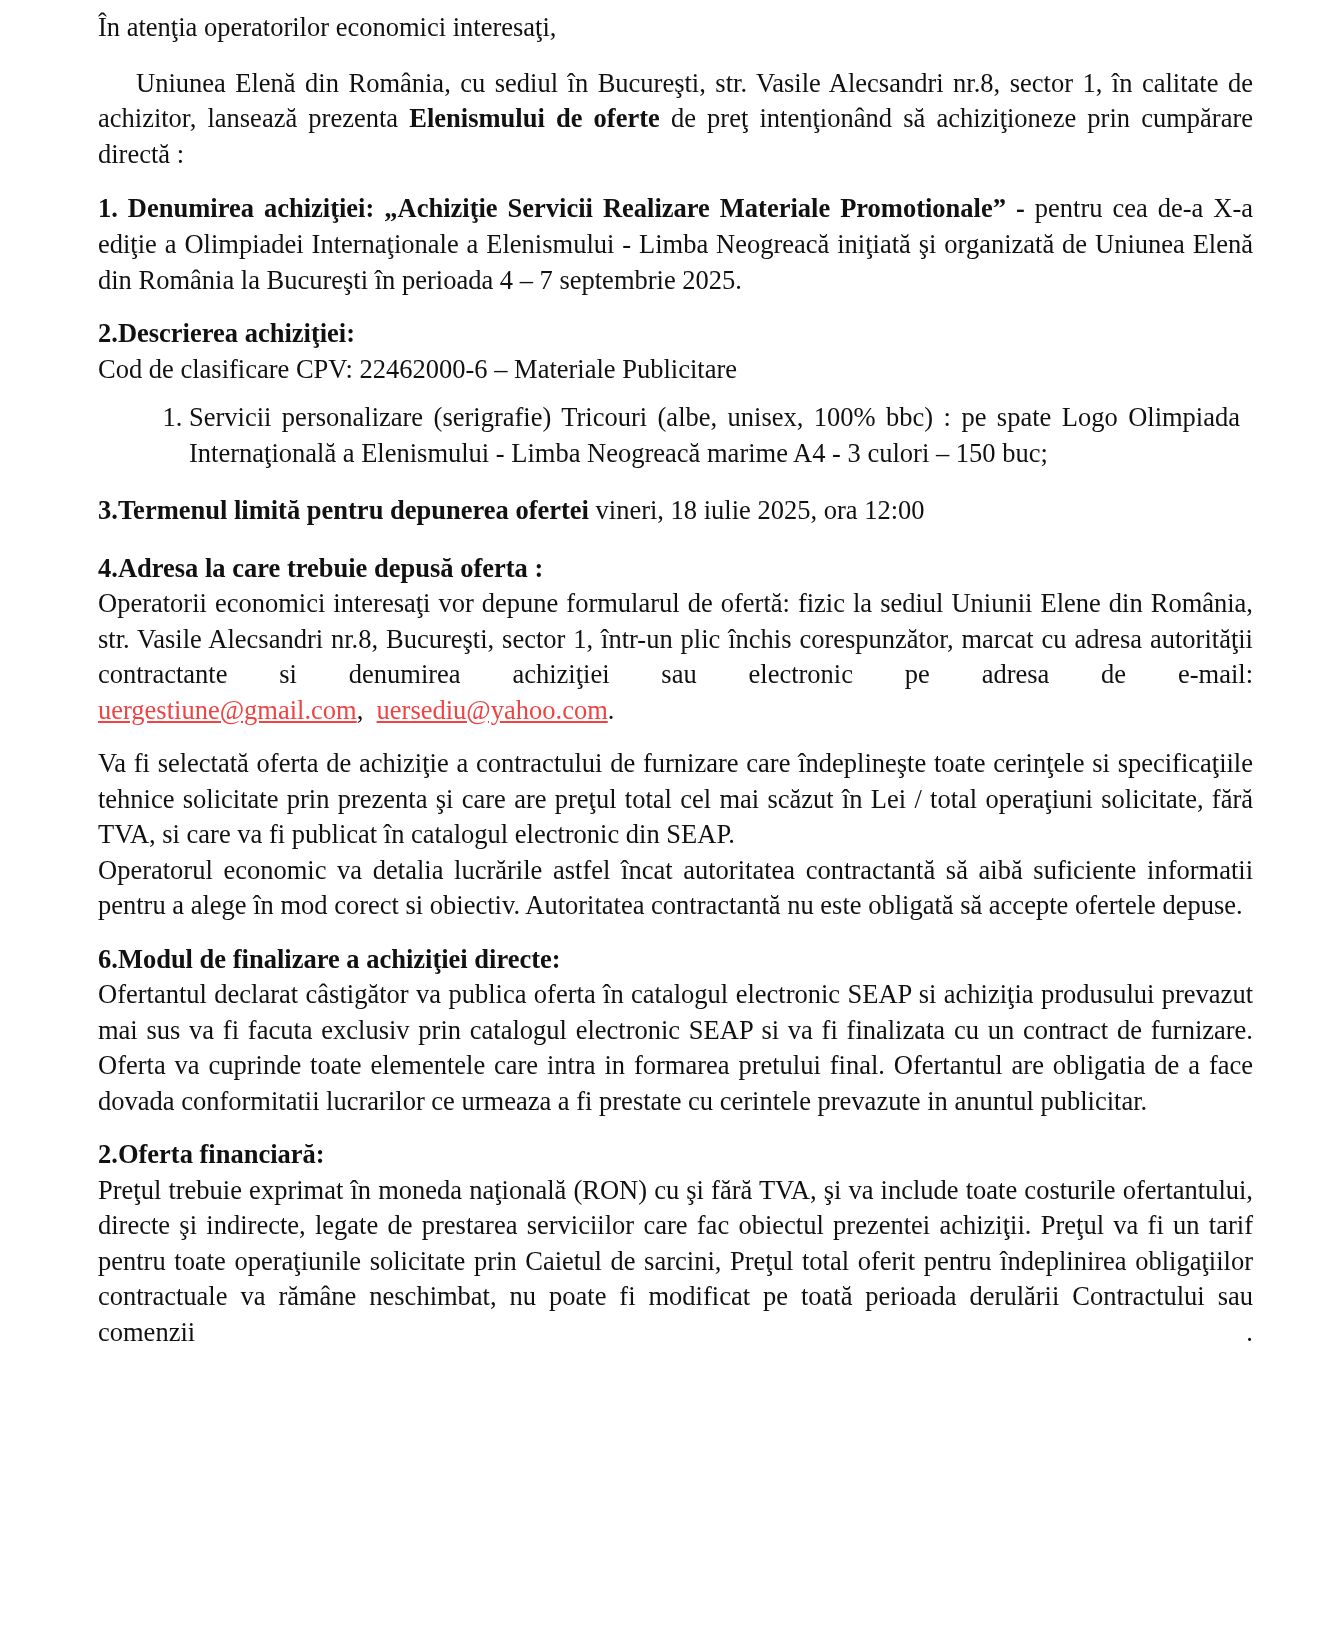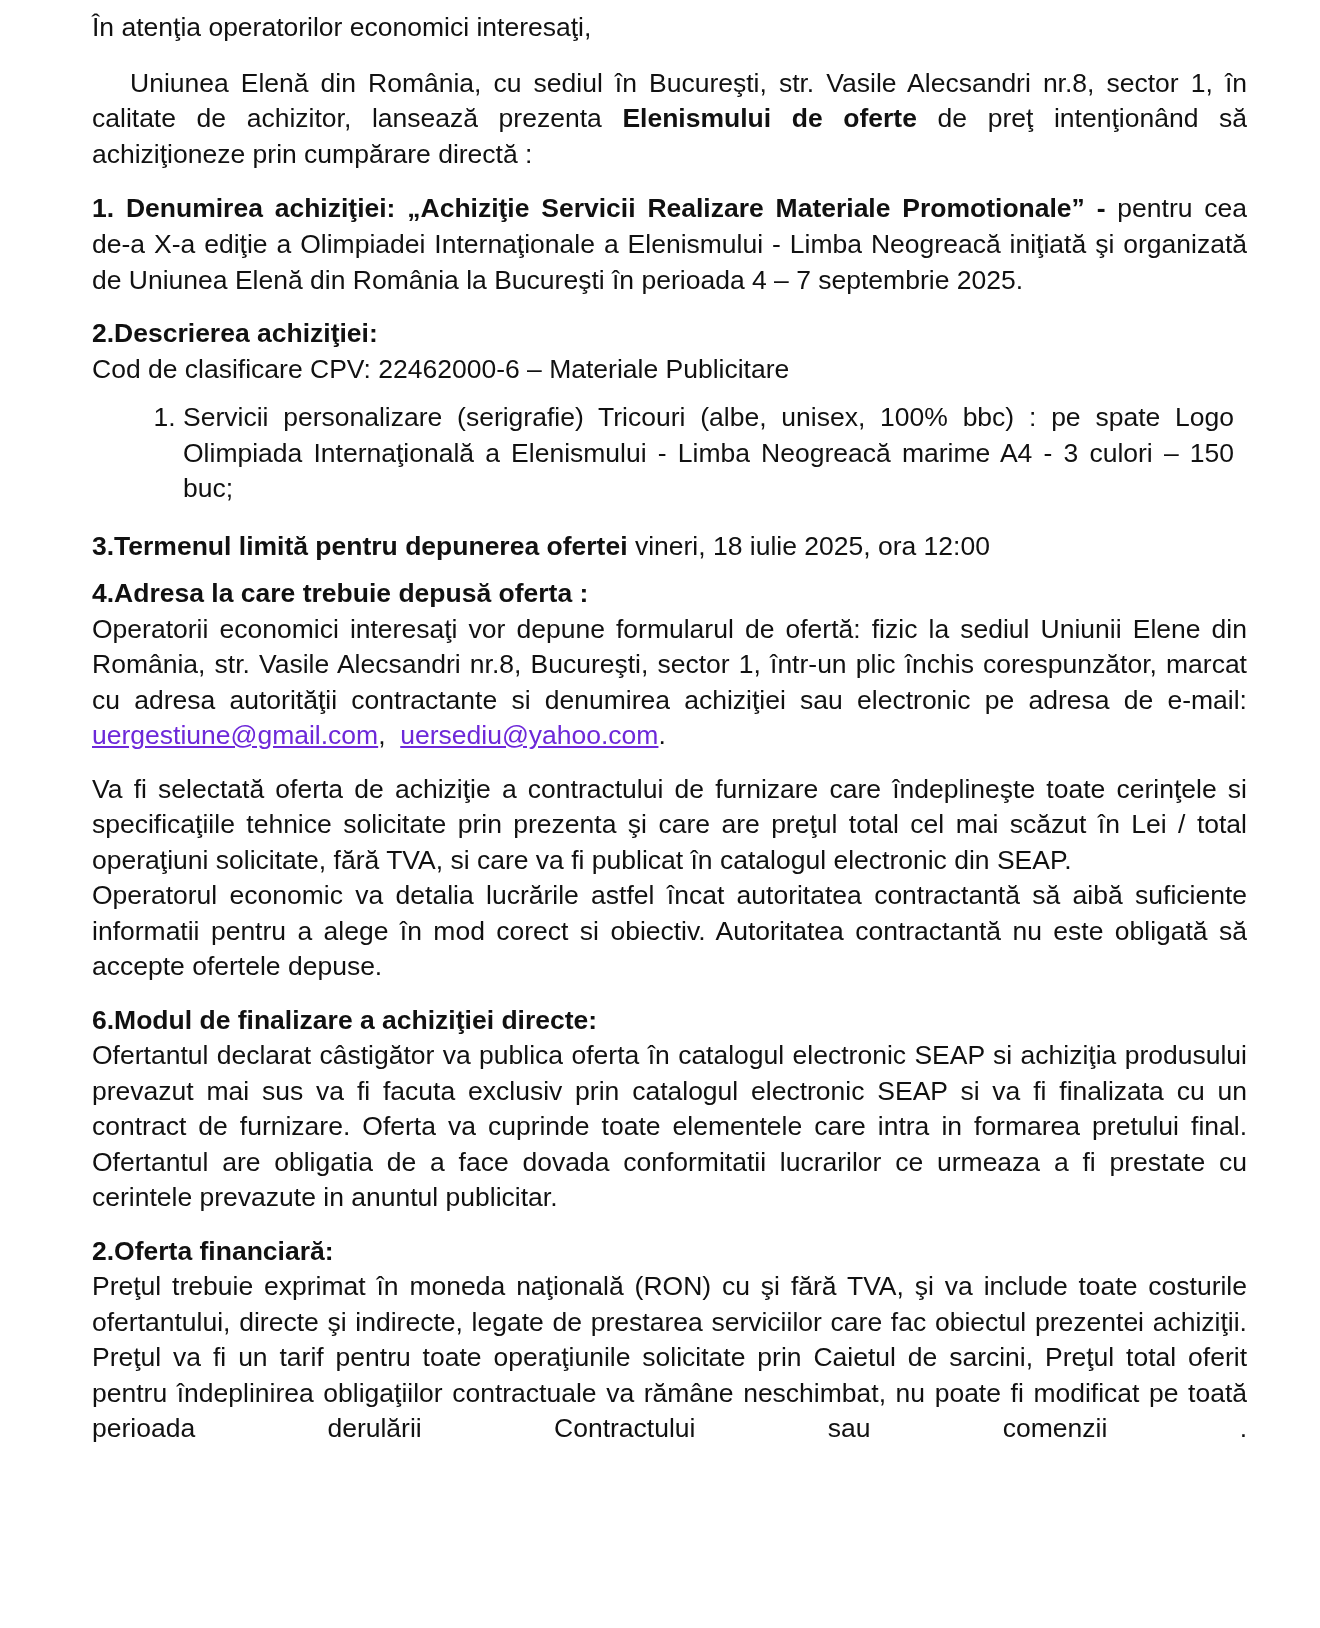--- a/index.html
+++ b/index.html
@@ -1,32 +1,32 @@
 <!DOCTYPE html>
 <html><head>
 <meta charset="utf-8">
 <style>
   html, body { margin: 0; padding: 0; background: #ffffff; }
   body { width: 1320px; height: 1628px; overflow: hidden; position: relative; }
   .page {
-    position: absolute; left: 92px; top: 10px; width: 1155px;
-    font-family: Liberation Sans, sans-serif;
+    position: absolute; left: 98px; top: 10px; width: 1155px;
+    font-family: Liberation Serif, serif;
     font-size: 26.5px; line-height: 35.5px; color: #111111;
   }
   p { margin: 0; }
   .greeting { margin-bottom: 20px; }
   .title { text-align: center; font-size: 36px; line-height: 44px; margin: 8px 0 16px 0; letter-spacing: 0.3px; }
   .justify { text-align: justify; text-align-last: left; }
   .indent { text-indent: 38px; }
   .section { margin-top: 18px; }
   .sec-head { font-weight: bold; }
   b, .bold { font-weight: bold; }
   .list { margin: 13px; padding-left: 78px; }
   .list li { text-align: justify; text-align-last: left; }
-  a.email { color: #6d28d9; text-decoration: underline; }
+  a.email { color: #ef4444; text-decoration: underline; }
   .wide-last { text-align-last: justify; }
 </style>
 </head>
 <body>
 
 <div class="page">
 
   <p class="greeting">În atenţia operatorilor economici interesaţi,</p>
 
 
@@ -41,21 +41,21 @@
     <p>Cod de clasificare CPV: 22462000-6 – Materiale Publicitare</p>
     <ol class="list">
       <li>Servicii personalizare (serigrafie) Tricouri (albe, unisex, 100% bbc) : pe spate Logo Olimpiada Internaţională a Elenismului - Limba Neogreacă marime A4 - 3 culori – 150 buc;</li>
     </ol>
   </div>
 
   <div class="section" style="margin-top:22px;">
     <p><b>3.Termenul limită pentru depunerea ofertei</b><span> vineri, 18 iulie 2025, ora 12:00</span></p>
   </div>
 
-  <div class="section" style="margin-top:12px;">
+  <div class="section" style="margin-top:22px;">
     <p class="sec-head">4.Adresa la care trebuie depusă oferta :</p>
     <p class="justify"><span>Operatorii economici interesaţi vor depune formularul de ofertă: fizic la sediul Uniunii Elene din România, str. Vasile Alecsandri nr.8, Bucureşti, sector 1, într-un plic închis corespunzător, marcat cu adresa autorităţii contractante si denumirea achiziţiei sau electronic pe adresa de e-mail: </span><a class="email" href="#">uergestiune@gmail.com</a><span style="white-space:pre;">,  </span><a class="email" href="#">uersediu@yahoo.com</a><span>.</span></p>
   </div>
 
   <div class="section">
     <p class="justify">Va fi selectată oferta de achiziţie a contractului de furnizare care îndeplineşte toate cerinţele si specificaţiile tehnice solicitate prin prezenta şi care are preţul total cel mai scăzut în Lei / total operaţiuni solicitate, fără TVA, si care va fi publicat în catalogul electronic din SEAP.</p>
     <p class="justify">Operatorul economic va detalia lucrările astfel încat autoritatea contractantă să aibă suficiente informatii pentru a alege în mod corect si obiectiv. Autoritatea contractantă nu este obligată să accepte ofertele depuse.</p>
   </div>
 
   <div class="section">

